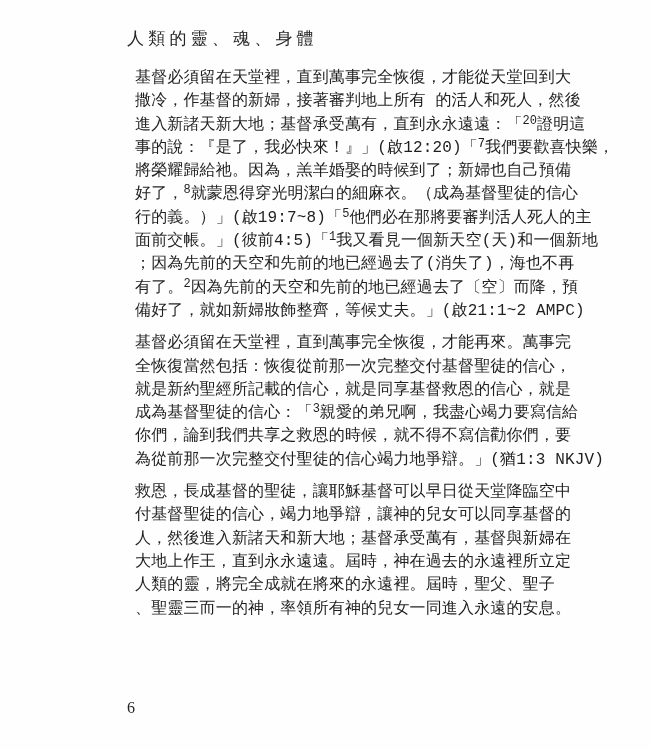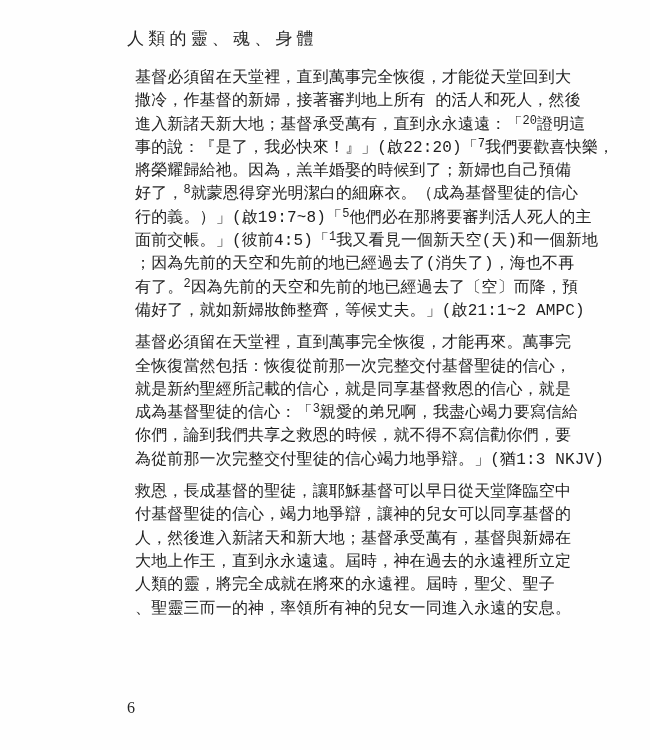--- a/index.html
+++ b/index.html
@@ -60,21 +60,21 @@
 <body>
 
 <div class="page">
   <div class="running-header">人類的靈、魂、身體</div>
 
   <div class="body-text">
       <div class="paragraph">
         <div class="line"><span>基督必須留在天堂裡，直到萬事完全恢復，才能從天堂回到大</span></div>
         <div class="line"><span>撒冷，作基督的新婦，接著審判地上所有 的活人和死人，然後</span></div>
         <div class="line"><span>進入新諸天新大地；基督承受萬有，直到永永遠遠：「</span><span class="sup">20</span><span>證明這</span></div>
-        <div class="line"><span>事的說：『是了，我必快來！』」(啟22:20)「</span><span class="sup">7</span><span>我們要歡喜快樂，</span></div>
+        <div class="line"><span>事的說：『是了，我必快來！』」(啟12:20)「</span><span class="sup">7</span><span>我們要歡喜快樂，</span></div>
         <div class="line"><span>將榮耀歸給祂。因為，羔羊婚娶的時候到了；新婦也自己預備</span></div>
         <div class="line"><span>好了，</span><span class="sup">8</span><span>就蒙恩得穿光明潔白的細麻衣。（成為基督聖徒的信心</span></div>
         <div class="line"><span>行的義。）」(啟19:7~8)「</span><span class="sup">5</span><span>他們必在那將要審判活人死人的主</span></div>
         <div class="line"><span>面前交帳。」(彼前4:5)「</span><span class="sup">1</span><span>我又看見一個新天空(天)和一個新地</span></div>
         <div class="line"><span>；因為先前的天空和先前的地已經過去了(消失了)，海也不再</span></div>
         <div class="line"><span>有了。</span><span class="sup">2</span><span>因為先前的天空和先前的地已經過去了〔空〕而降，預</span></div>
         <div class="line"><span>備好了，就如新婦妝飾整齊，等候丈夫。」(啟21:1~2 AMPC)</span></div>
       </div>
       <div class="paragraph">
         <div class="line"><span>基督必須留在天堂裡，直到萬事完全恢復，才能再來。萬事完</span></div>

